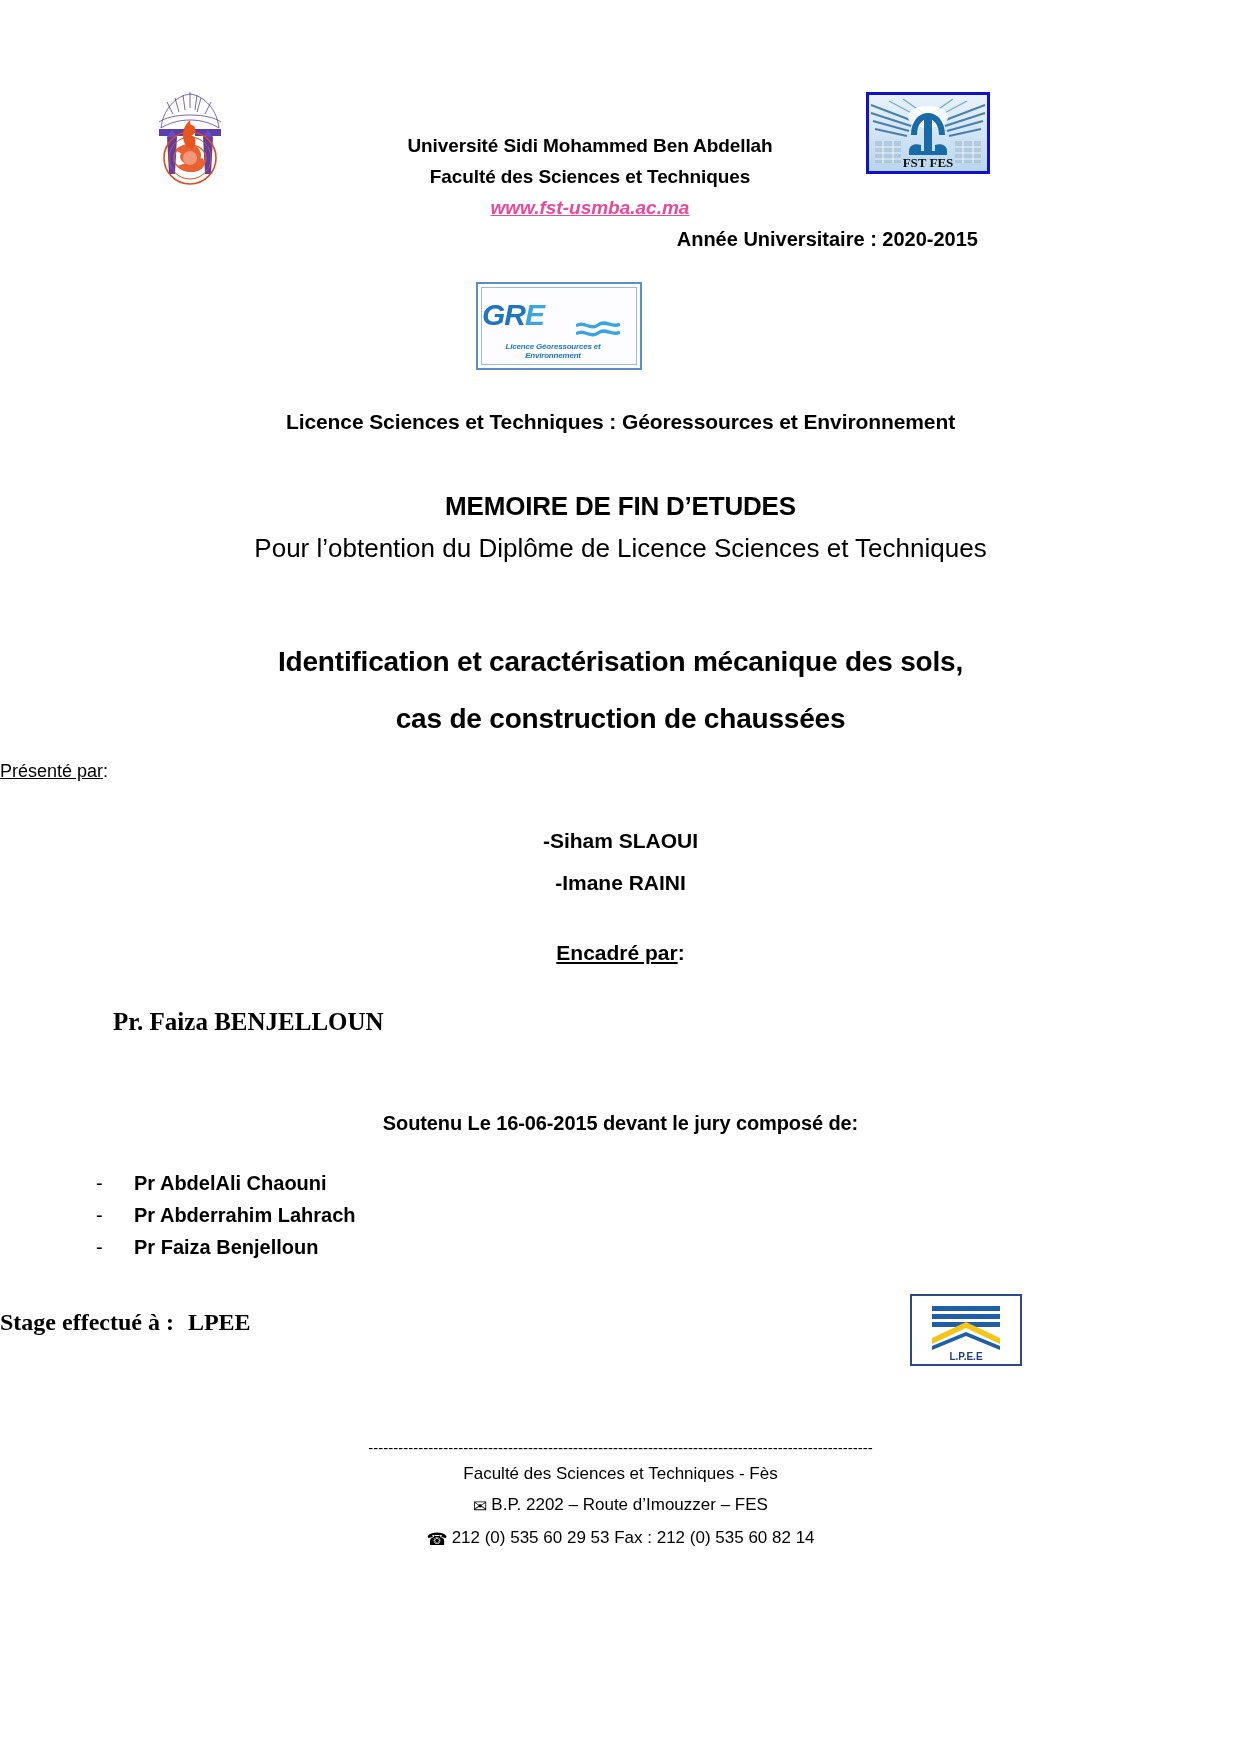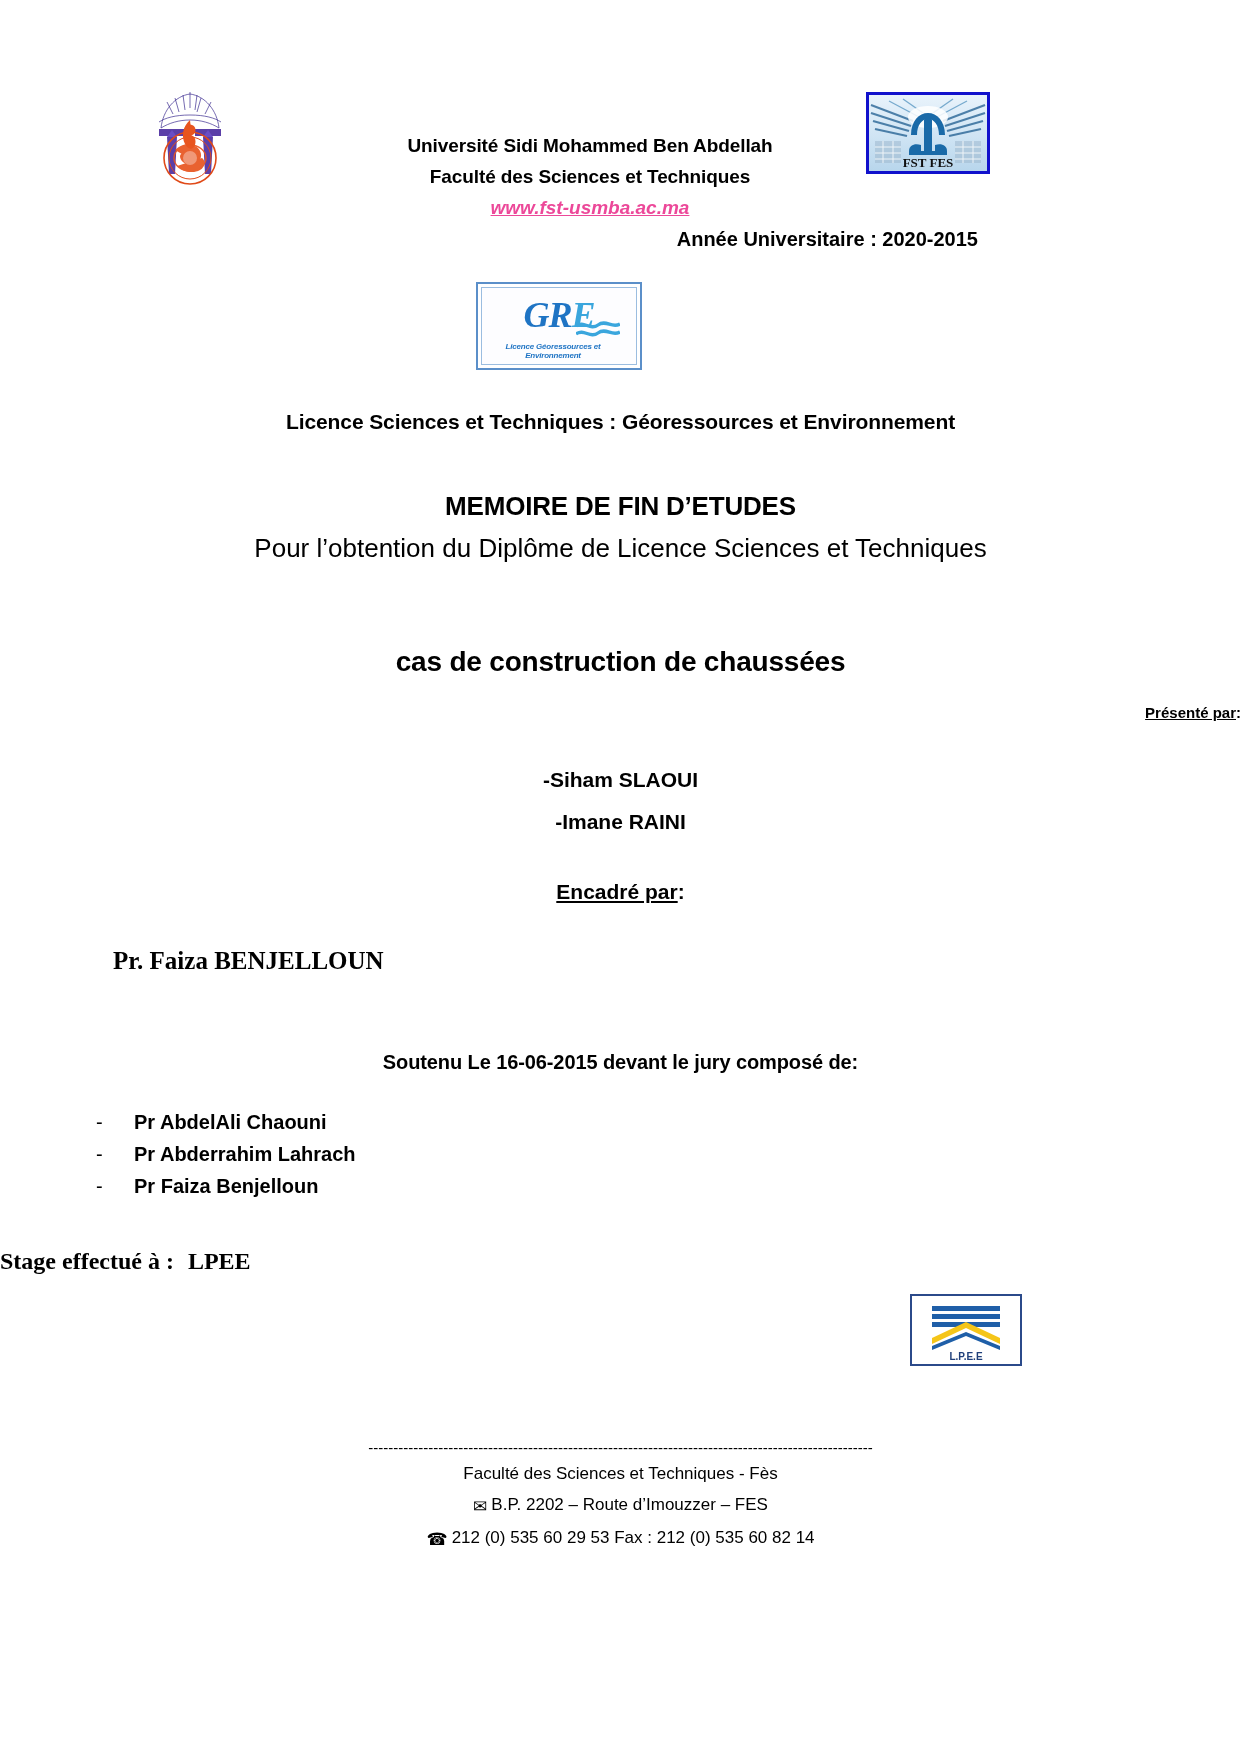--- a/index.html
+++ b/index.html
@@ -100,23 +100,22 @@
   .gre-inner {
     width: 100%;
     height: 100%;
     border: 1px solid #9bbde0;
     position: relative;
     background: #fdfdff;
   }
   .gre-text {
     position: absolute;
     left: 0; right: 0; top: 4px;
-    text-align: center;
-    font-family: Liberation Serif, serif;
-    font-size: 36px;
+    font-family: Liberation Sans, sans-serif;
+    font-size: 30px;
     font-weight: bold;
     font-style: italic;
     color: #1f74c4;
     letter-spacing: -1px;
     line-height: 46px;
   }
   .gre-text .e { color: #3aa6dd; }
   .gre-sub {
     position: absolute;
     left: 0; right: 12px; bottom: 4px;
@@ -172,23 +171,23 @@
     text-align: center;
     font-size: 28px;
     font-weight: bold;
     line-height: 57px;
     margin-top: 63px;
     padding: 0 110px;
     letter-spacing: -0.2px;
   }
 
   .presente-par {
-    text-align: right;
-    font-size: 15px;
-    font-weight: bold;
+    text-align: left;
+    font-size: 18px;
+    font-weight: normal;
     margin-top: 14px;
   }
   .ul { text-decoration: underline; }
 
   .author {
     text-align: center;
     font-size: 21px;
     font-weight: bold;
     line-height: 42px;
   }
@@ -394,20 +393,21 @@
 
   <div class="content">
 
     <div class="licence-line">Licence Sciences et Techniques : Géoressources et Environnement</div>
 
     <div class="memoire">MEMOIRE DE FIN D’ETUDES</div>
 
     <div class="pour-obtention">Pour l’obtention du Diplôme de Licence Sciences et Techniques</div>
 
     <div class="thesis-title">
+      <div>Identification et caractérisation mécanique des sols,</div>
       <div>cas de construction de chaussées</div>
     </div>
 
     <div class="presente-par"><span class="ul">Présenté par</span><span>:</span></div>
 
     <div class="authors-block">
       <div class="author">-Siham SLAOUI</div>
       <div class="author">-Imane RAINI</div>
     </div>
 

